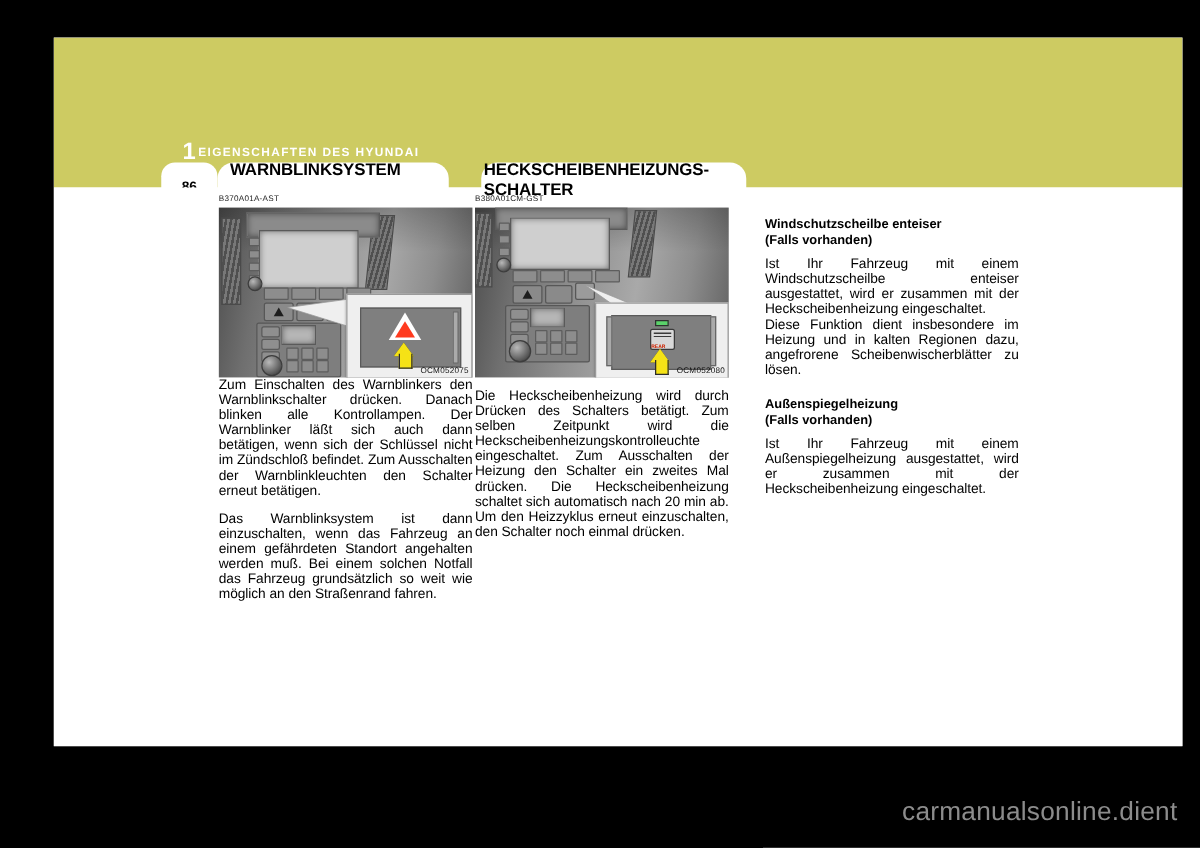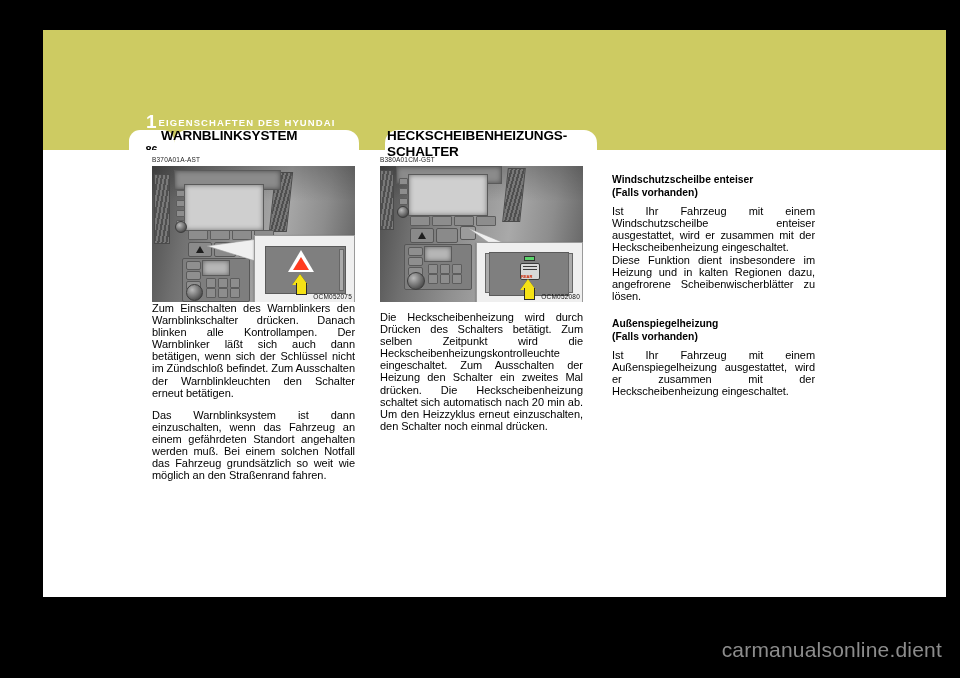--- a/index.html
+++ b/index.html
@@ -117,21 +117,21 @@
     width: 903px;
     height: 447px;
     background: #ffffff;
   }
 
   .col {
     position: absolute;
     top: 0;
     width: 203px;
   }
-  .col1 { left: 109px; }
+  .col1 { left: 132px; }
   .col2 { left: 337px; }
   .col3 { left: 569px; }
 
   .sec-title {
     font-size: 13.5px;
     font-weight: bold;
     color: #000000;
     line-height: 16px;
     letter-spacing: -0.1px;
   }

